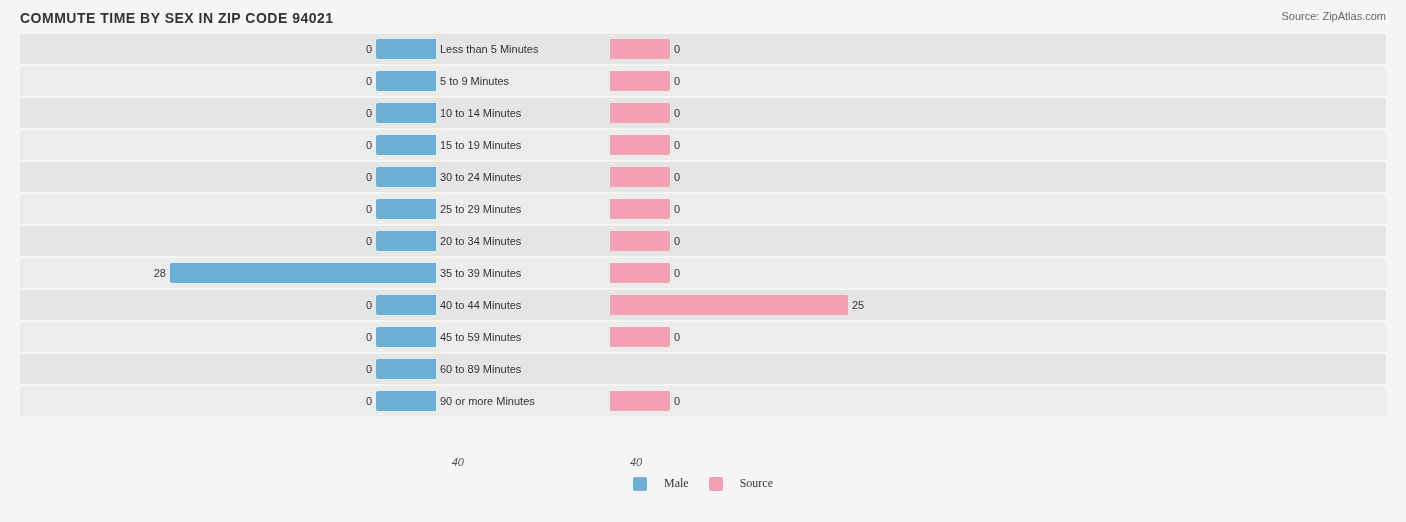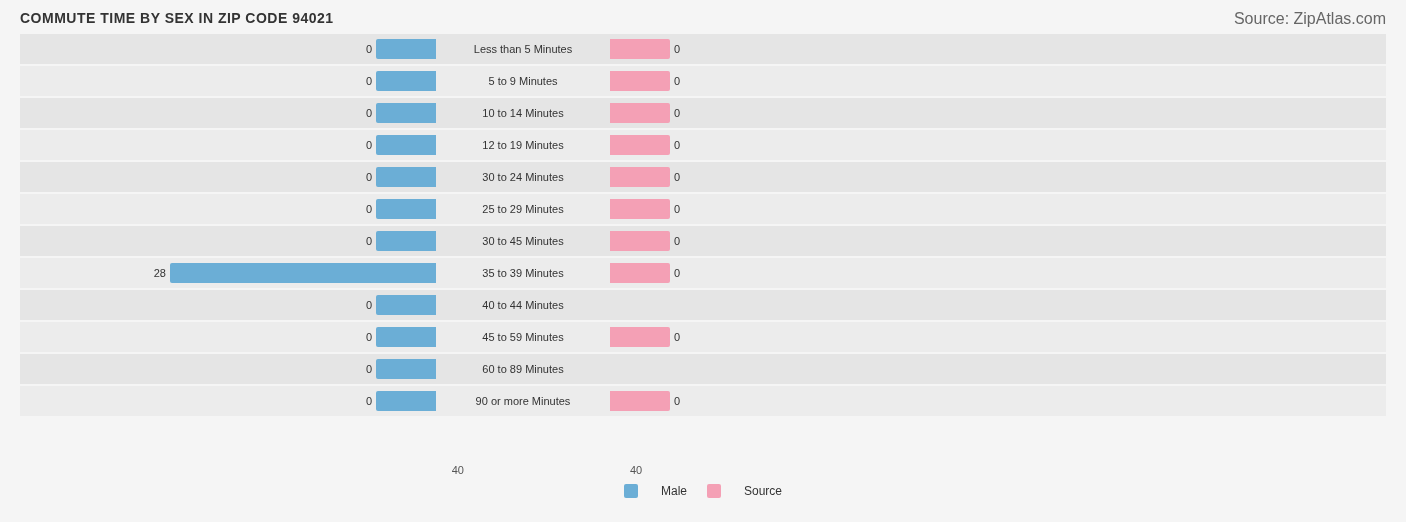--- a/index.html
+++ b/index.html
@@ -22,21 +22,21 @@
       font-weight: bold;
       color: #333;
       text-transform: uppercase;
       letter-spacing: 0.5px;
       margin-bottom: 8px;
     }
     .source {
       position: absolute;
       top: 10px;
       right: 20px;
-      font-size: 16px;
+      font-size: 11px;
       color: #666;
     }
     .chart-area {
       width: 100%;
       height: 420px;
       position: relative;
     }
     .bar-row {
       display: flex;
       align-items: center;
@@ -58,21 +58,21 @@
     .right-section {
       display: flex;
       align-items: center;
       justify-content: flex-start;
       width: 420px;
       height: 100%;
       padding-left: 4px;
     }
     .label-section {
       width: 166px;
-      text-align: center;
+      text-align: left;
       font-size: 11px;
       color: #333;
       flex-shrink: 0;
     }
     .bar-male {
       background: #6baed6;
       height: 20px;
       border-radius: 2px 0 0 2px;
       display: flex;
       align-items: center;
@@ -115,34 +115,36 @@
     .legend-area {
       display: flex;
       justify-content: center;
       align-items: center;
       gap: 20px;
       margin-top: 8px;
     }
     .legend-item {
       display: flex;
       align-items: center;
-      gap: 23px;
+      gap: 17px;
       font-size: 12px;
       color: #333;
+      font-family: Liberation Serif, serif;
     }
     .legend-box {
       width: 14px;
       height: 14px;
       border-radius: 2px;
     }
     .axis-row {
       display: flex;
       align-items: flex-end;
       width: 100%;
-      margin-top: 10px;
+      margin-top: 2px;
+      font-style: italic;
     }
     .axis-left {
       width: 444px;
       text-align: right;
       font-size: 11px;
       color: #555;
       padding-right: 0px;
     }
     .axis-mid {
       width: 166px;
@@ -197,21 +199,21 @@
     <div class="right-section">
       <div class="bar-female" style="width:60px;"></div>
       <span class="value-right">0</span>
     </div>
   </div>
       <div class="bar-row">
     <div class="left-section">
       <span class="value-left">0</span>
       <div class="bar-male" style="width:60px;"></div>
     </div>
-    <div class="label-section">12 to 19 Minutes</div>
+    <div class="label-section">15 to 19 Minutes</div>
     <div class="right-section">
       <div class="bar-female" style="width:60px;"></div>
       <span class="value-right">0</span>
     </div>
   </div>
       <div class="bar-row">
     <div class="left-section">
       <span class="value-left">0</span>
       <div class="bar-male" style="width:60px;"></div>
     </div>
@@ -230,21 +232,21 @@
     <div class="right-section">
       <div class="bar-female" style="width:60px;"></div>
       <span class="value-right">0</span>
     </div>
   </div>
       <div class="bar-row">
     <div class="left-section">
       <span class="value-left">0</span>
       <div class="bar-male" style="width:60px;"></div>
     </div>
-    <div class="label-section">30 to 45 Minutes</div>
+    <div class="label-section">20 to 34 Minutes</div>
     <div class="right-section">
       <div class="bar-female" style="width:60px;"></div>
       <span class="value-right">0</span>
     </div>
   </div>
       <div class="bar-row">
     <div class="left-section">
       <span class="value-left">28</span>
       <div class="bar-male" style="width:266px;"></div>
     </div>
@@ -253,20 +255,24 @@
       <div class="bar-female" style="width:60px;"></div>
       <span class="value-right">0</span>
     </div>
   </div>
       <div class="bar-row">
     <div class="left-section">
       <span class="value-left">0</span>
       <div class="bar-male" style="width:60px;"></div>
     </div>
     <div class="label-section">40 to 44 Minutes</div>
+    <div class="right-section">
+      <div class="bar-female" style="width:238px;"></div>
+      <span class="value-right">25</span>
+    </div>
   </div>
       <div class="bar-row">
     <div class="left-section">
       <span class="value-left">0</span>
       <div class="bar-male" style="width:60px;"></div>
     </div>
     <div class="label-section">45 to 59 Minutes</div>
     <div class="right-section">
       <div class="bar-female" style="width:60px;"></div>
       <span class="value-right">0</span>

